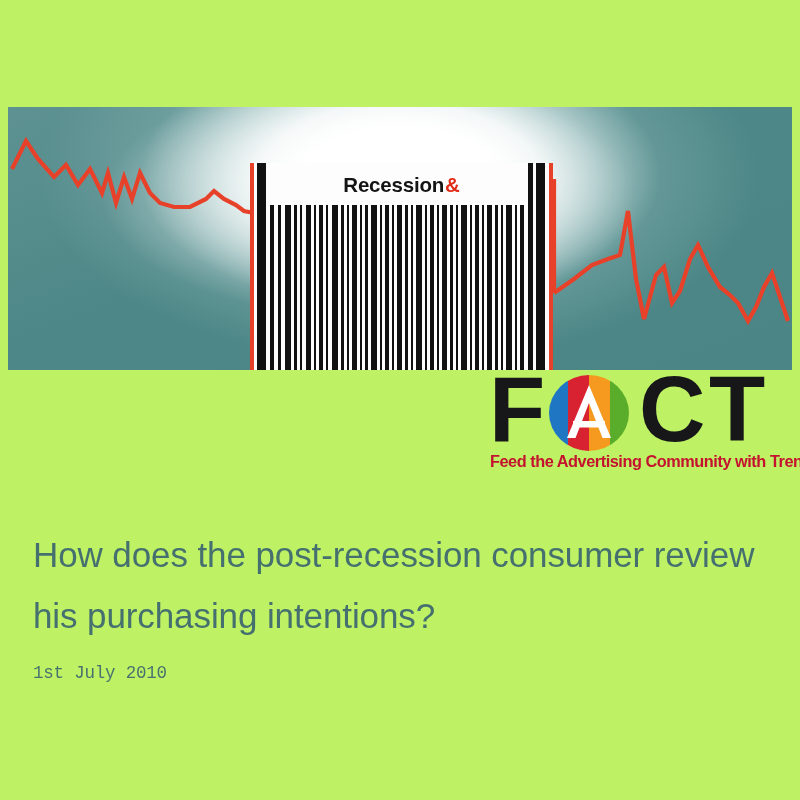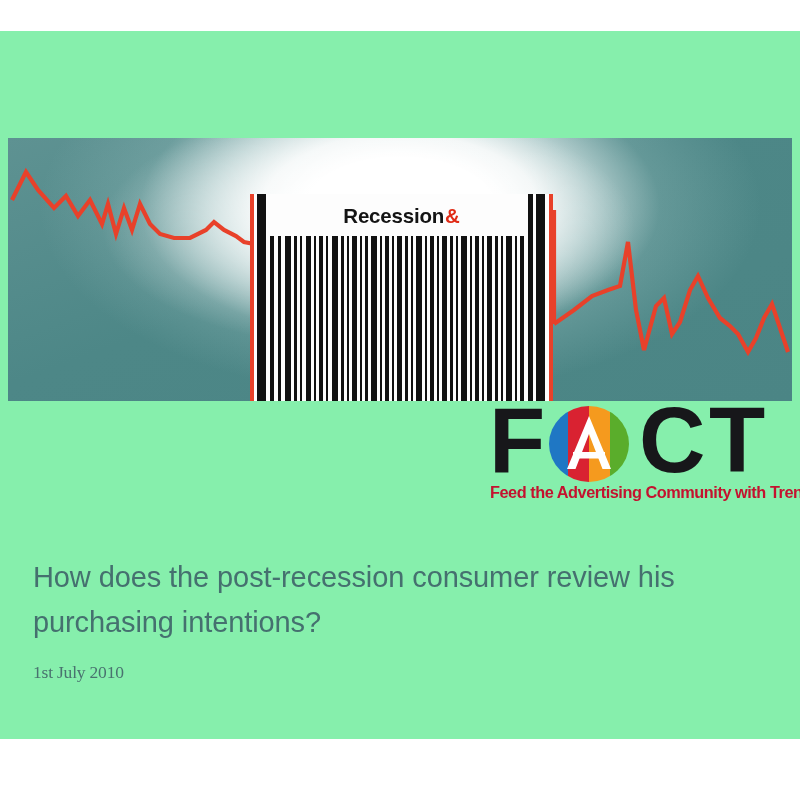--- a/index.html
+++ b/index.html
@@ -14,23 +14,22 @@
     font-family: "Liberation Sans", sans-serif;
     overflow: hidden;
     position: relative;
   }
 
   
   #slide {
     position: absolute;
     left: 0; top: 0;
     width: 800px;
-    height: 708px;
-    background: #86efac;
-    margin-top: 31px;
+    height: 800px;
+    background: #bef264;
   }
 
   
   #banner {
     position: absolute;
     left: 8px;
     top: 107px;
     width: 784px;
     height: 263px;
     overflow: hidden;
@@ -156,30 +155,30 @@
 
   
   #headline {
     position: absolute;
     left: 33px;
     top: 524px;
     width: 726px;
   }
   #headline-title {
     font-family: "Liberation Sans", sans-serif;
-    font-size: 29px;
-    line-height: 45px;
+    font-size: 35px;
+    line-height: 61px;
     font-weight: normal;
     color: #45706f;
     margin: 0;
     letter-spacing: -0.1px;
   }
   #headline-date {
     margin-top: 16px;
-    font-family: Liberation Serif, serif;
+    font-family: Liberation Mono, monospace;
     font-size: 17.5px;
     line-height: 22px;
     font-weight: normal;
     color: #49726f;
     letter-spacing: -0.2px;
   }
 </style>
 </head>
 <body>
 

